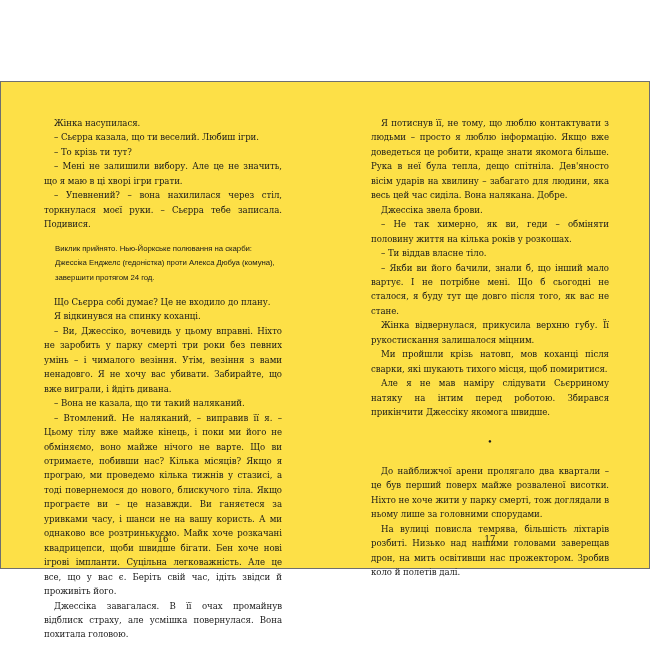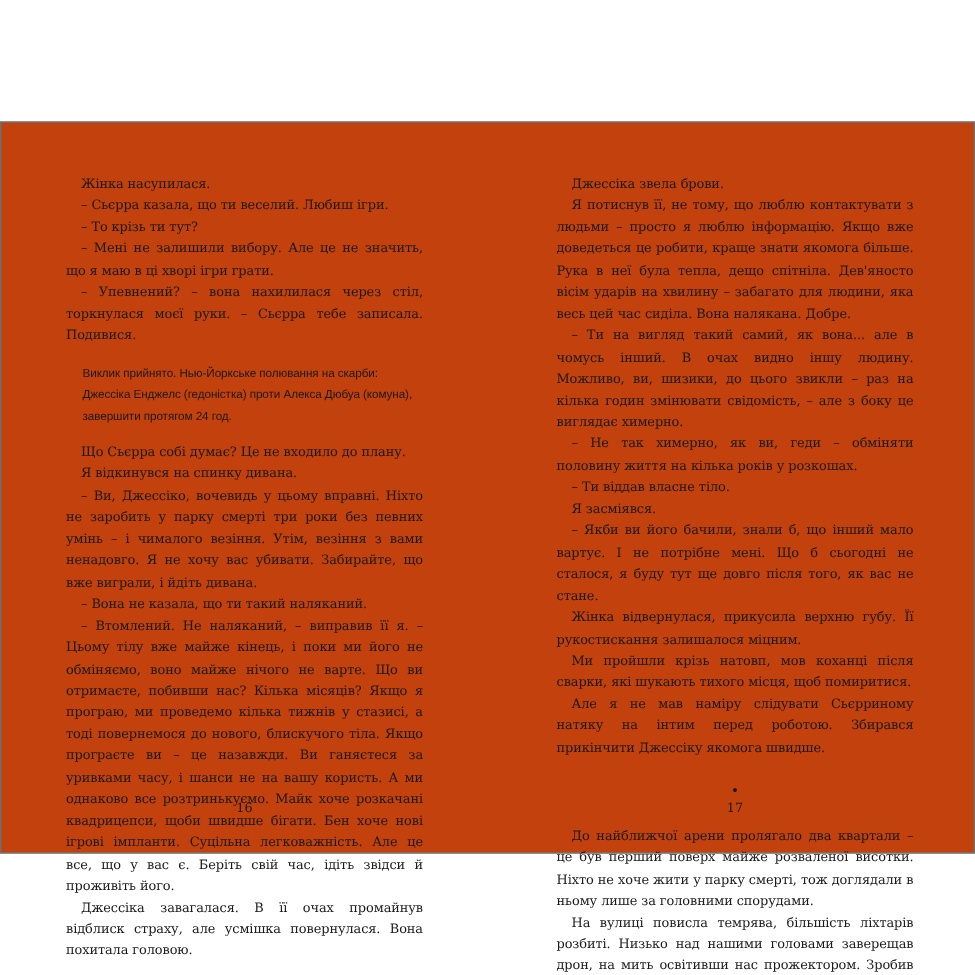--- a/index.html
+++ b/index.html
@@ -2,21 +2,21 @@
 <html><head>
   <meta charset="utf-8">
   <style>
     html, body { margin: 0; padding: 0; }
     body {
       width: 650px; height: 650px; background: #ffffff; position: relative; overflow: hidden;
       font-family: "DejaVu Serif", "Liberation Serif", serif; color: #1a1a1a;
     }
     .spread {
       position: absolute; left: 0; top: 81px; width: 648px; height: 486px;
-      border: 1px solid #6f6f6f; background: #c2410c;
+      border: 1px solid #6f6f6f; background: #fde047;
     }
     .page { position: absolute; top: 34px; }
     .page.left { left: 43px; width: 238px; }
     .page.right { left: 370px; width: 238px; }
     .text {
       font-size: 8.6px; line-height: 14.45px; text-align: justify; letter-spacing: -0.05px;
     }
     .text p { margin: 0; text-indent: 10px; hyphens: manual; }
     .sys {
       font-family: Liberation Sans, sans-serif;
@@ -39,38 +39,36 @@
       <p>– Сьєрра казала, що ти веселий. Любиш ігри.</p>
       <p>– То крізь ти тут?</p>
       <p>– Мені не залишили вибору. Але це не значить, що я маю в ці хворі ігри грати.</p>
       <p>– Упевнений? – вона нахилилася через стіл, торкнулася моєї руки. – Сьєрра тебе записала. Подивися.</p>
       <div class="sys">
         <div>Виклик прийнято. Нью-Йоркське полювання на скарби:</div>
         <div>Джессіка Енджелс (гедоністка) проти Алекса Дюбуа (комуна),</div>
         <div>завершити протягом 24 год.</div>
       </div>
       <p>Що Сьєрра собі думає? Це не входило до плану.</p>
-      <p>Я відкинувся на спинку дивана.</p>
+      <p>Я відкинувся на спинку коханці.</p>
       <p>– Ви, Джессіко, вочевидь у цьому вправні. Ніхто не заробить у парку смерті три роки без певних умінь – і чималого везіння. Утім, везіння з вами ненадовго. Я не хочу вас убивати. Забирай­те, що вже виграли, і йдіть дивана.</p>
       <p>– Вона не казала, що ти такий наляканий.</p>
       <p>– Втомлений. Не наляканий, – виправив її я. – Цьому тілу вже майже кінець, і поки ми його не обміняємо, воно майже нічого не варте. Що ви отримаєте, побивши нас? Кілька міся­ців? Якщо я програю, ми проведемо кілька тижнів у стазисі, а тоді повернемося до нового, блискучого тіла. Якщо програєте ви – це назавжди. Ви ганяєтеся за уривками часу, і шанси не на вашу користь. А ми однаково все розтринькуємо. Майк хоче розкачані квадрицепси, щоби швидше бігати. Бен хоче нові ігрові імпланти. Суцільна легковажність. Але це все, що у вас є. Беріть свій час, ідіть звідси й проживіть його.</p>
       <p>Джессіка завагалася. В її очах промайнув відблиск страху, але усмішка повернулася. Вона похитала головою.</p>
 
     </div>
     <div class="folio">16</div>
   </div>
 
   <div class="page right">
     <div class="text">
+      <p>Я потиснув її, не тому, що люблю контактувати з людьми – просто я люблю інформацію. Якщо вже доведеться це робити, краще знати якомога більше. Рука в неї була тепла, дещо спіт­ніла. Дев'яносто вісім ударів на хвилину – забагато для люди­ни, яка весь цей час сиділа. Вона налякана. Добре.</p>
       <p>Джессіка звела брови.</p>
-      <p>Я потиснув її, не тому, що люблю контактувати з людьми – просто я люблю інформацію. Якщо вже доведеться це робити, краще знати якомога більше. Рука в неї була тепла, дещо спіт­ніла. Дев'яносто вісім ударів на хвилину – забагато для люди­ни, яка весь цей час сиділа. Вона налякана. Добре.</p>
-      <p>– Ти на вигляд такий самий, як вона... але в чомусь інший. В очах видно іншу людину. Можливо, ви, шизики, до цього звик­ли – раз на кілька годин змінювати свідомість, – але з боку це виглядає химерно.</p>
       <p>– Не так химерно, як ви, геди – обміняти половину життя на кілька років у розкошах.</p>
       <p>– Ти віддав власне тіло.</p>
-      <p>Я засміявся.</p>
       <p>– Якби ви його бачили, знали б, що інший мало вартує. І не потрібне мені. Що б сьогодні не сталося, я буду тут ще довго після того, як вас не стане.</p>
       <p>Жінка відвернулася, прикусила верхню губу. Її рукостис­кання залишалося міцним.</p>
       <p>Ми пройшли крізь натовп, мов коханці після сварки, які шу­кають тихого місця, щоб помиритися.</p>
       <p>Але я не мав наміру слідувати Сьєрриному натяку на ін­тим перед роботою. Збирався прикінчити Джессіку якомога швидше.</p>
       <div class="sep">•</div>
       <p>До найближчої арени пролягало два квартали – це був пер­ший поверх майже розваленої висотки. Ніхто не хоче жити у парку смерті, тож доглядали в ньому лише за головними спорудами.</p>
       <p>На вулиці повисла темрява, більшість ліхтарів розбиті. Низько над нашими головами заверещав дрон, на мить осві­тивши нас прожектором. Зробив коло й полетів далі.</p>
 
     </div>
     <div class="folio">17</div>

